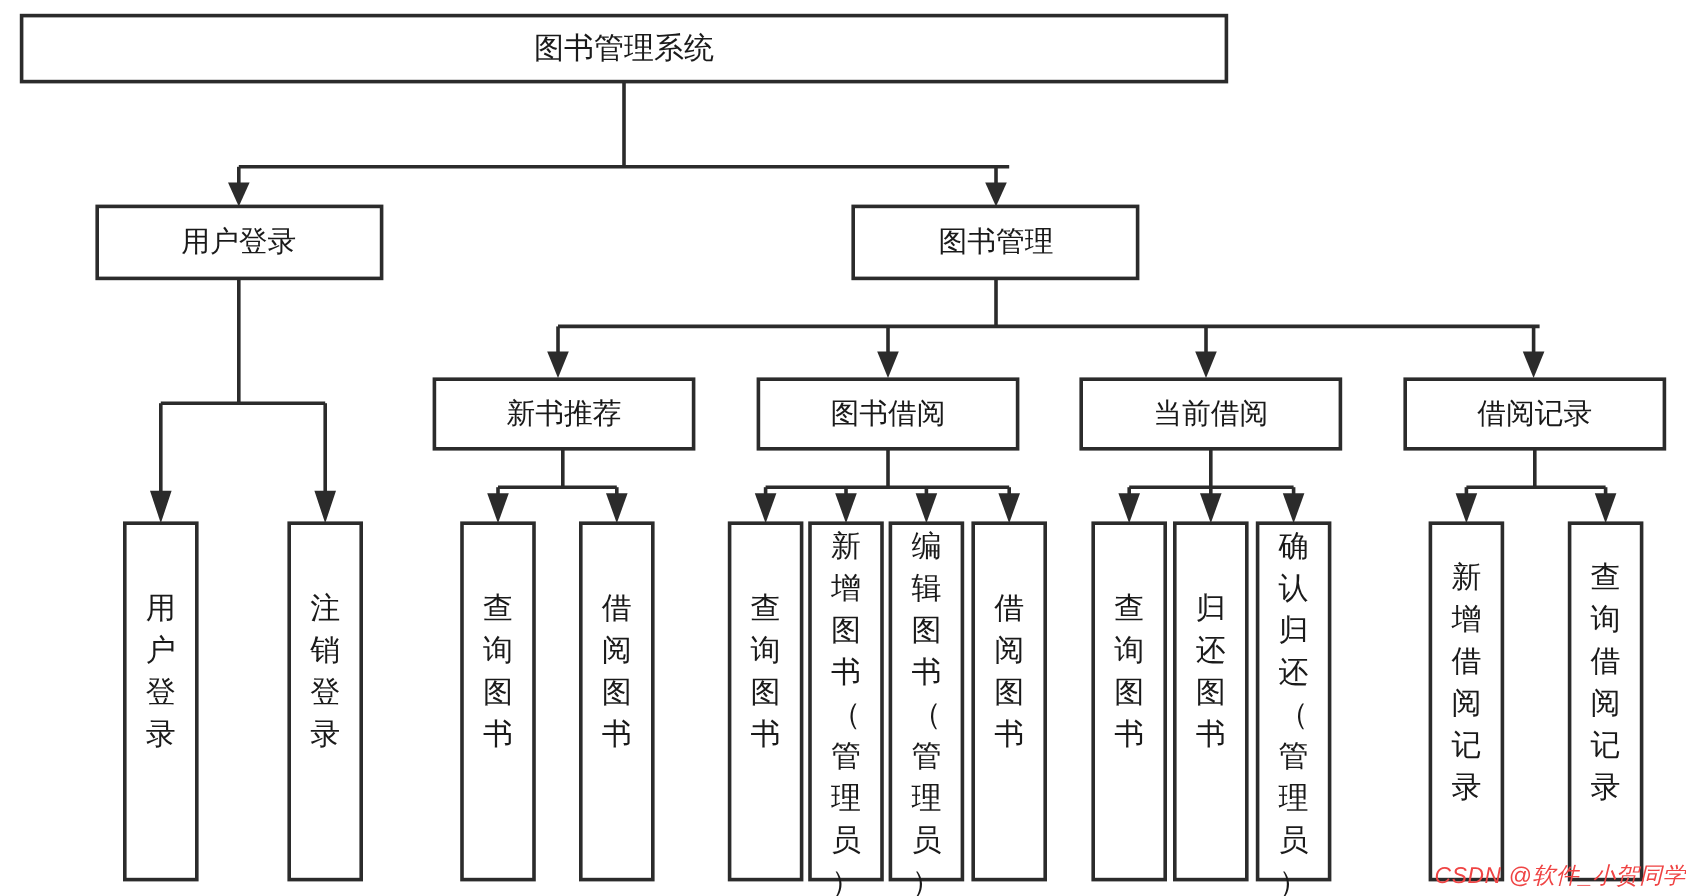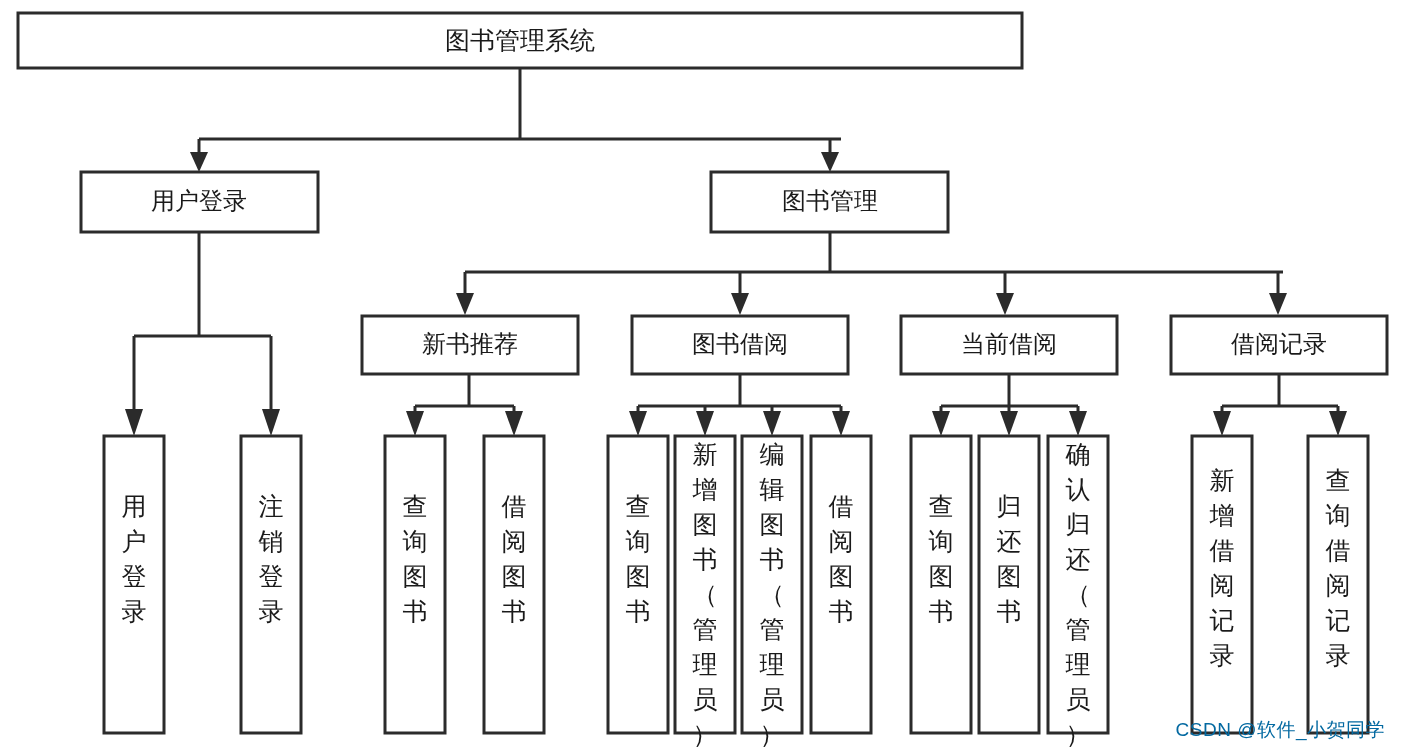--- a/index.html
+++ b/index.html
@@ -52,28 +52,29 @@
     font-size: 25px;
   }
   .vnode-label {
     fill: #1a1a1a;
     font-family: "Liberation Sans", sans-serif;
     font-size: 25px;
     text-anchor: middle;
   }
   .watermark {
     position: absolute;
-    right: 20px;
+    right: 0;
     bottom: 4px;
     font-family: "Liberation Sans", sans-serif;
     font-size: 19px;
-    color: #0369a1;
+    color: #ef4444;
     white-space: nowrap;
     letter-spacing: 0.5px;
     pointer-events: none;
+    font-style: italic;
   }
 </style>
 </head>
 <body>
 
 <div id="diagram-root">
   <svg class="flow" viewBox="0 0 1405 747" xmlns="http://www.w3.org/2000/svg">
 
     <g>
 

